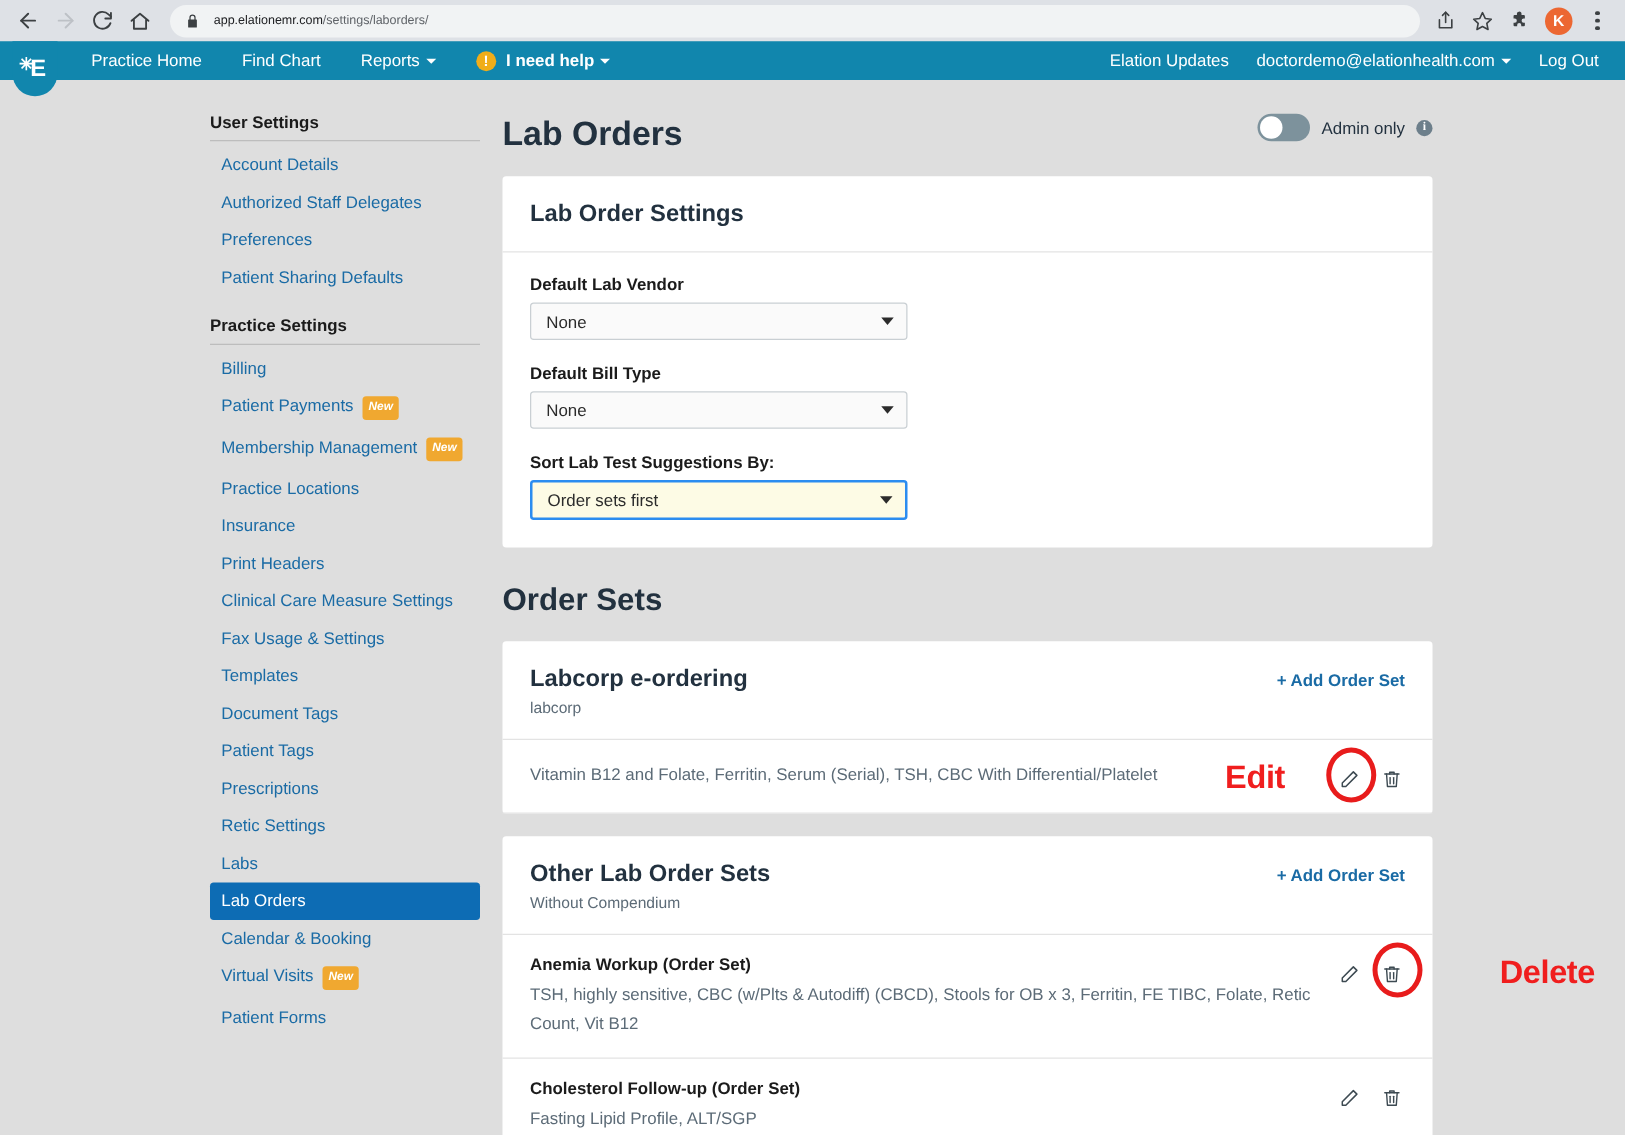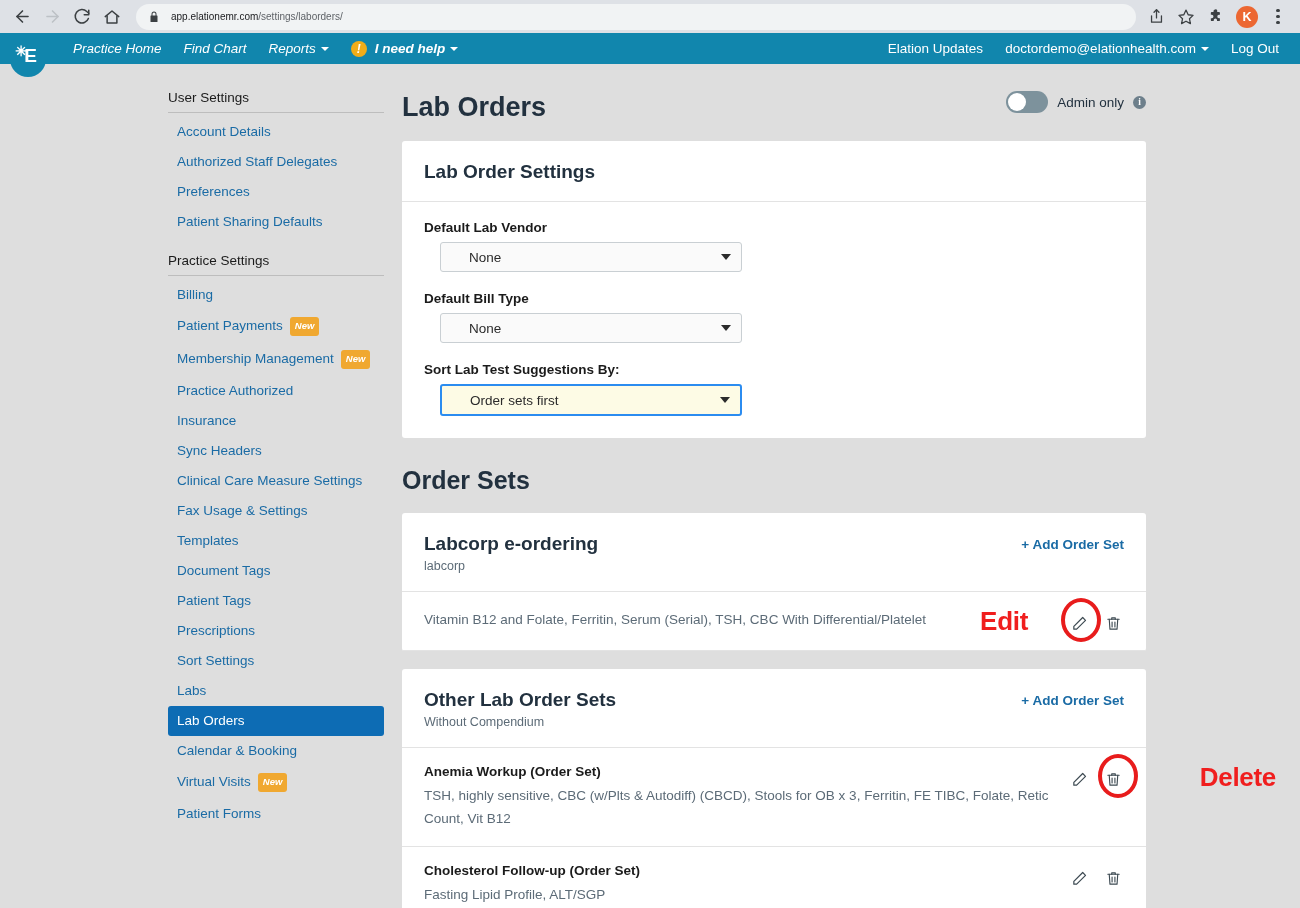--- a/index.html
+++ b/index.html
@@ -88,21 +88,21 @@
     line-height: 1;
     letter-spacing: 0;
     padding-left: 5px;
   }
   .logo-glyph .star {
     position: absolute;
     left: -4px; top: -2px;
     font-size: 14px;
     line-height: 1;
   }
-  .nav-left { display: flex; align-items: center; margin-left: 62px; gap: 0; font-style: italic; }
+  .nav-left { display: flex; align-items: center; margin-left: 62px; gap: 10px; }
   .nav-right { position: absolute; right: 10px; display: flex; align-items: center; gap: 0; }
   .nav-link {
     color: #ffffff;
     padding: 0 11px;
     line-height: 31px;
     white-space: nowrap;
     font-size: 13.5px;
   }
   .caret {
     display: inline-block;
@@ -131,21 +131,21 @@
   }
 
   
   .sidebar {
     position: absolute;
     left: 168px; top: 26px;
     width: 216px;
   }
   .side-group-title {
     font-size: 13.5px;
-    font-weight: normal;
+    font-weight: bold;
     color: #1b1b1b;
     padding: 0 0 7px 0;
     border-bottom: 1px solid #bdbdbd;
     margin-bottom: 4px;
   }
   .side-group-title.second { margin-top: 16px; }
   .side-item {
     display: block;
     font-size: 13.5px;
     color: #1a6ba5;
@@ -251,25 +251,24 @@
   }
   .field-label.spaced { margin-top: 19px; }
   .select {
     width: 302px;
     height: 30px;
     border: 1px solid #c9cfd3;
     border-radius: 3px;
     background: #fafafa;
     display: flex;
     align-items: center;
-    padding: 0 28px;
+    padding: 0 12px;
     font-size: 13.5px;
     color: #2b2b2b;
     position: relative;
-    margin-left: 16px;
   }
   .select.focused {
     border: 2px solid #2b8cf0;
     background: #fdfbe5;
     height: 32px;
   }
   .select .arrow {
     position: absolute;
     right: 10px;
     width: 0; height: 0;
@@ -433,30 +432,30 @@
     <div class="side-group-title">User Settings</div>
     <a class="side-item">Account Details</a>
     <a class="side-item">Authorized Staff Delegates</a>
     <a class="side-item">Preferences</a>
     <a class="side-item">Patient Sharing Defaults</a>
 
     <div class="side-group-title second">Practice Settings</div>
     <a class="side-item">Billing</a>
     <a class="side-item"><span>Patient Payments</span><span class="badge-new">New</span></a>
     <a class="side-item"><span>Membership Management</span><span class="badge-new">New</span></a>
-    <a class="side-item">Practice Authorized</a>
+    <a class="side-item">Practice Locations</a>
     <a class="side-item">Insurance</a>
-    <a class="side-item">Sync Headers</a>
+    <a class="side-item">Print Headers</a>
     <a class="side-item">Clinical Care Measure Settings</a>
     <a class="side-item">Fax Usage &amp; Settings</a>
     <a class="side-item">Templates</a>
     <a class="side-item">Document Tags</a>
     <a class="side-item">Patient Tags</a>
     <a class="side-item">Prescriptions</a>
-    <a class="side-item">Sort Settings</a>
+    <a class="side-item">Retic Settings</a>
     <a class="side-item">Labs</a>
     <a class="side-item active">Lab Orders</a>
     <a class="side-item">Calendar &amp; Booking</a>
     <a class="side-item"><span>Virtual Visits</span><span class="badge-new">New</span></a>
     <a class="side-item">Patient Forms</a>
   </div>
 
   <div class="main">
 
     <div class="title-row">

